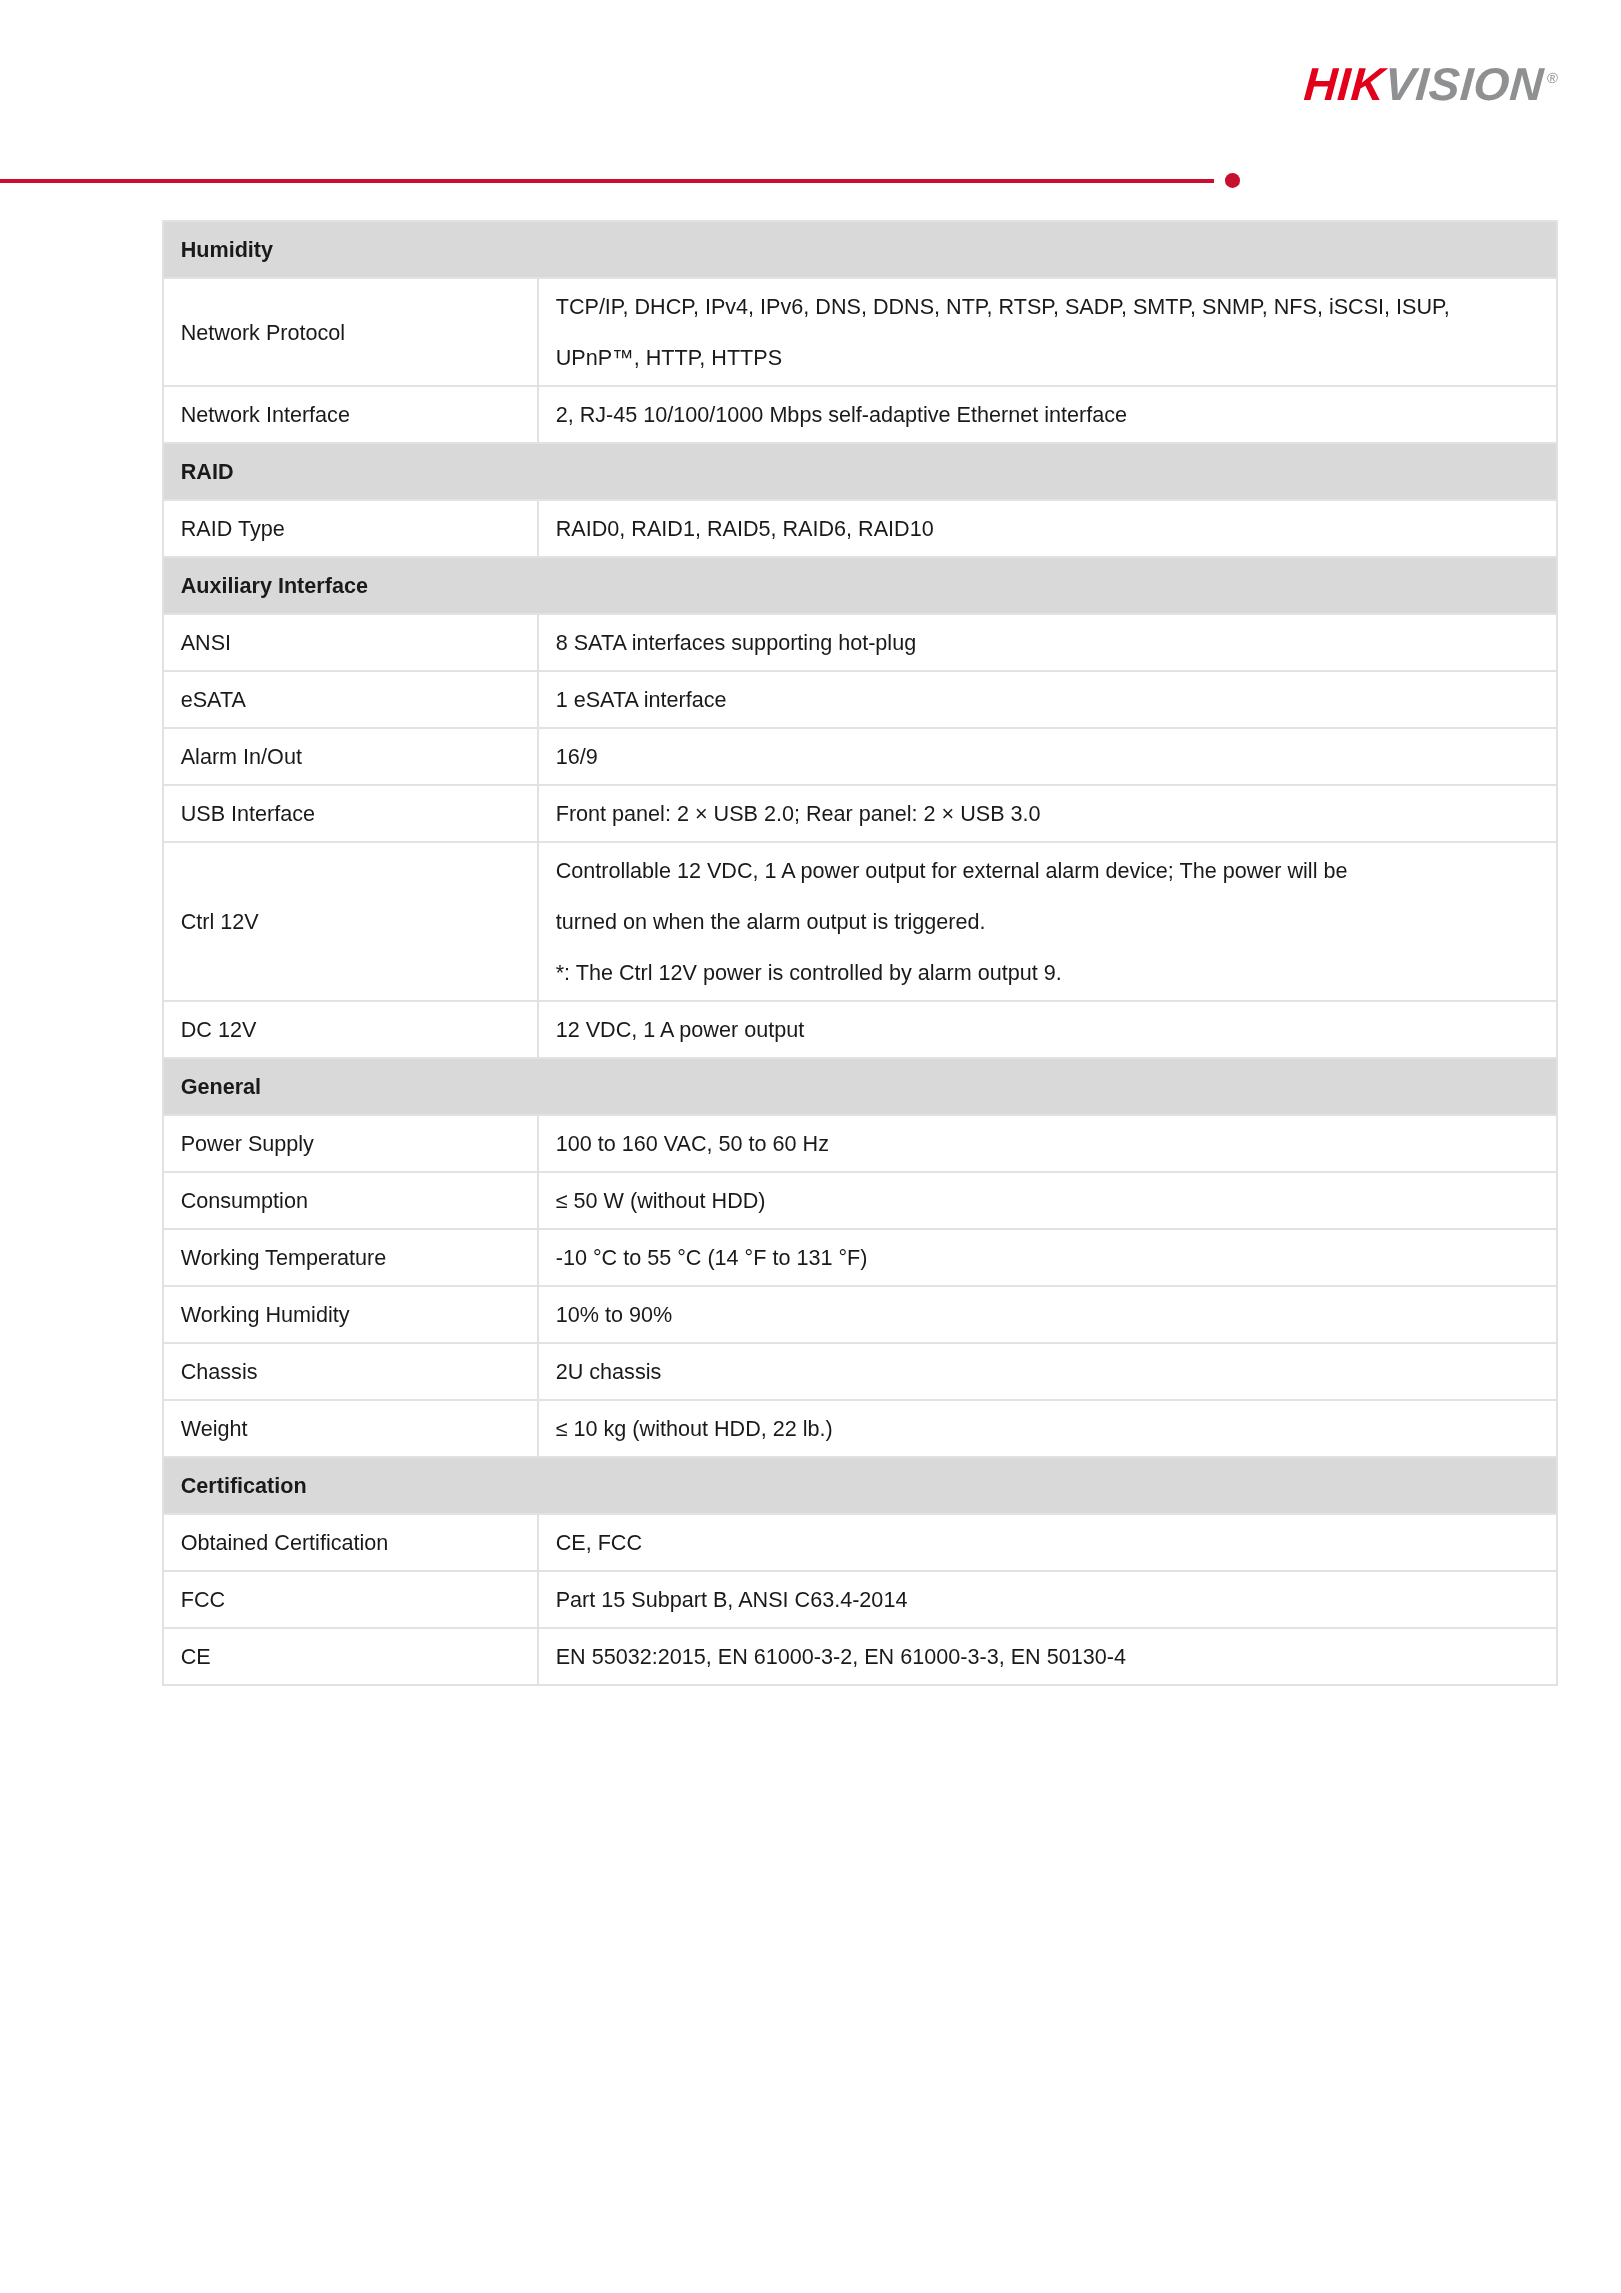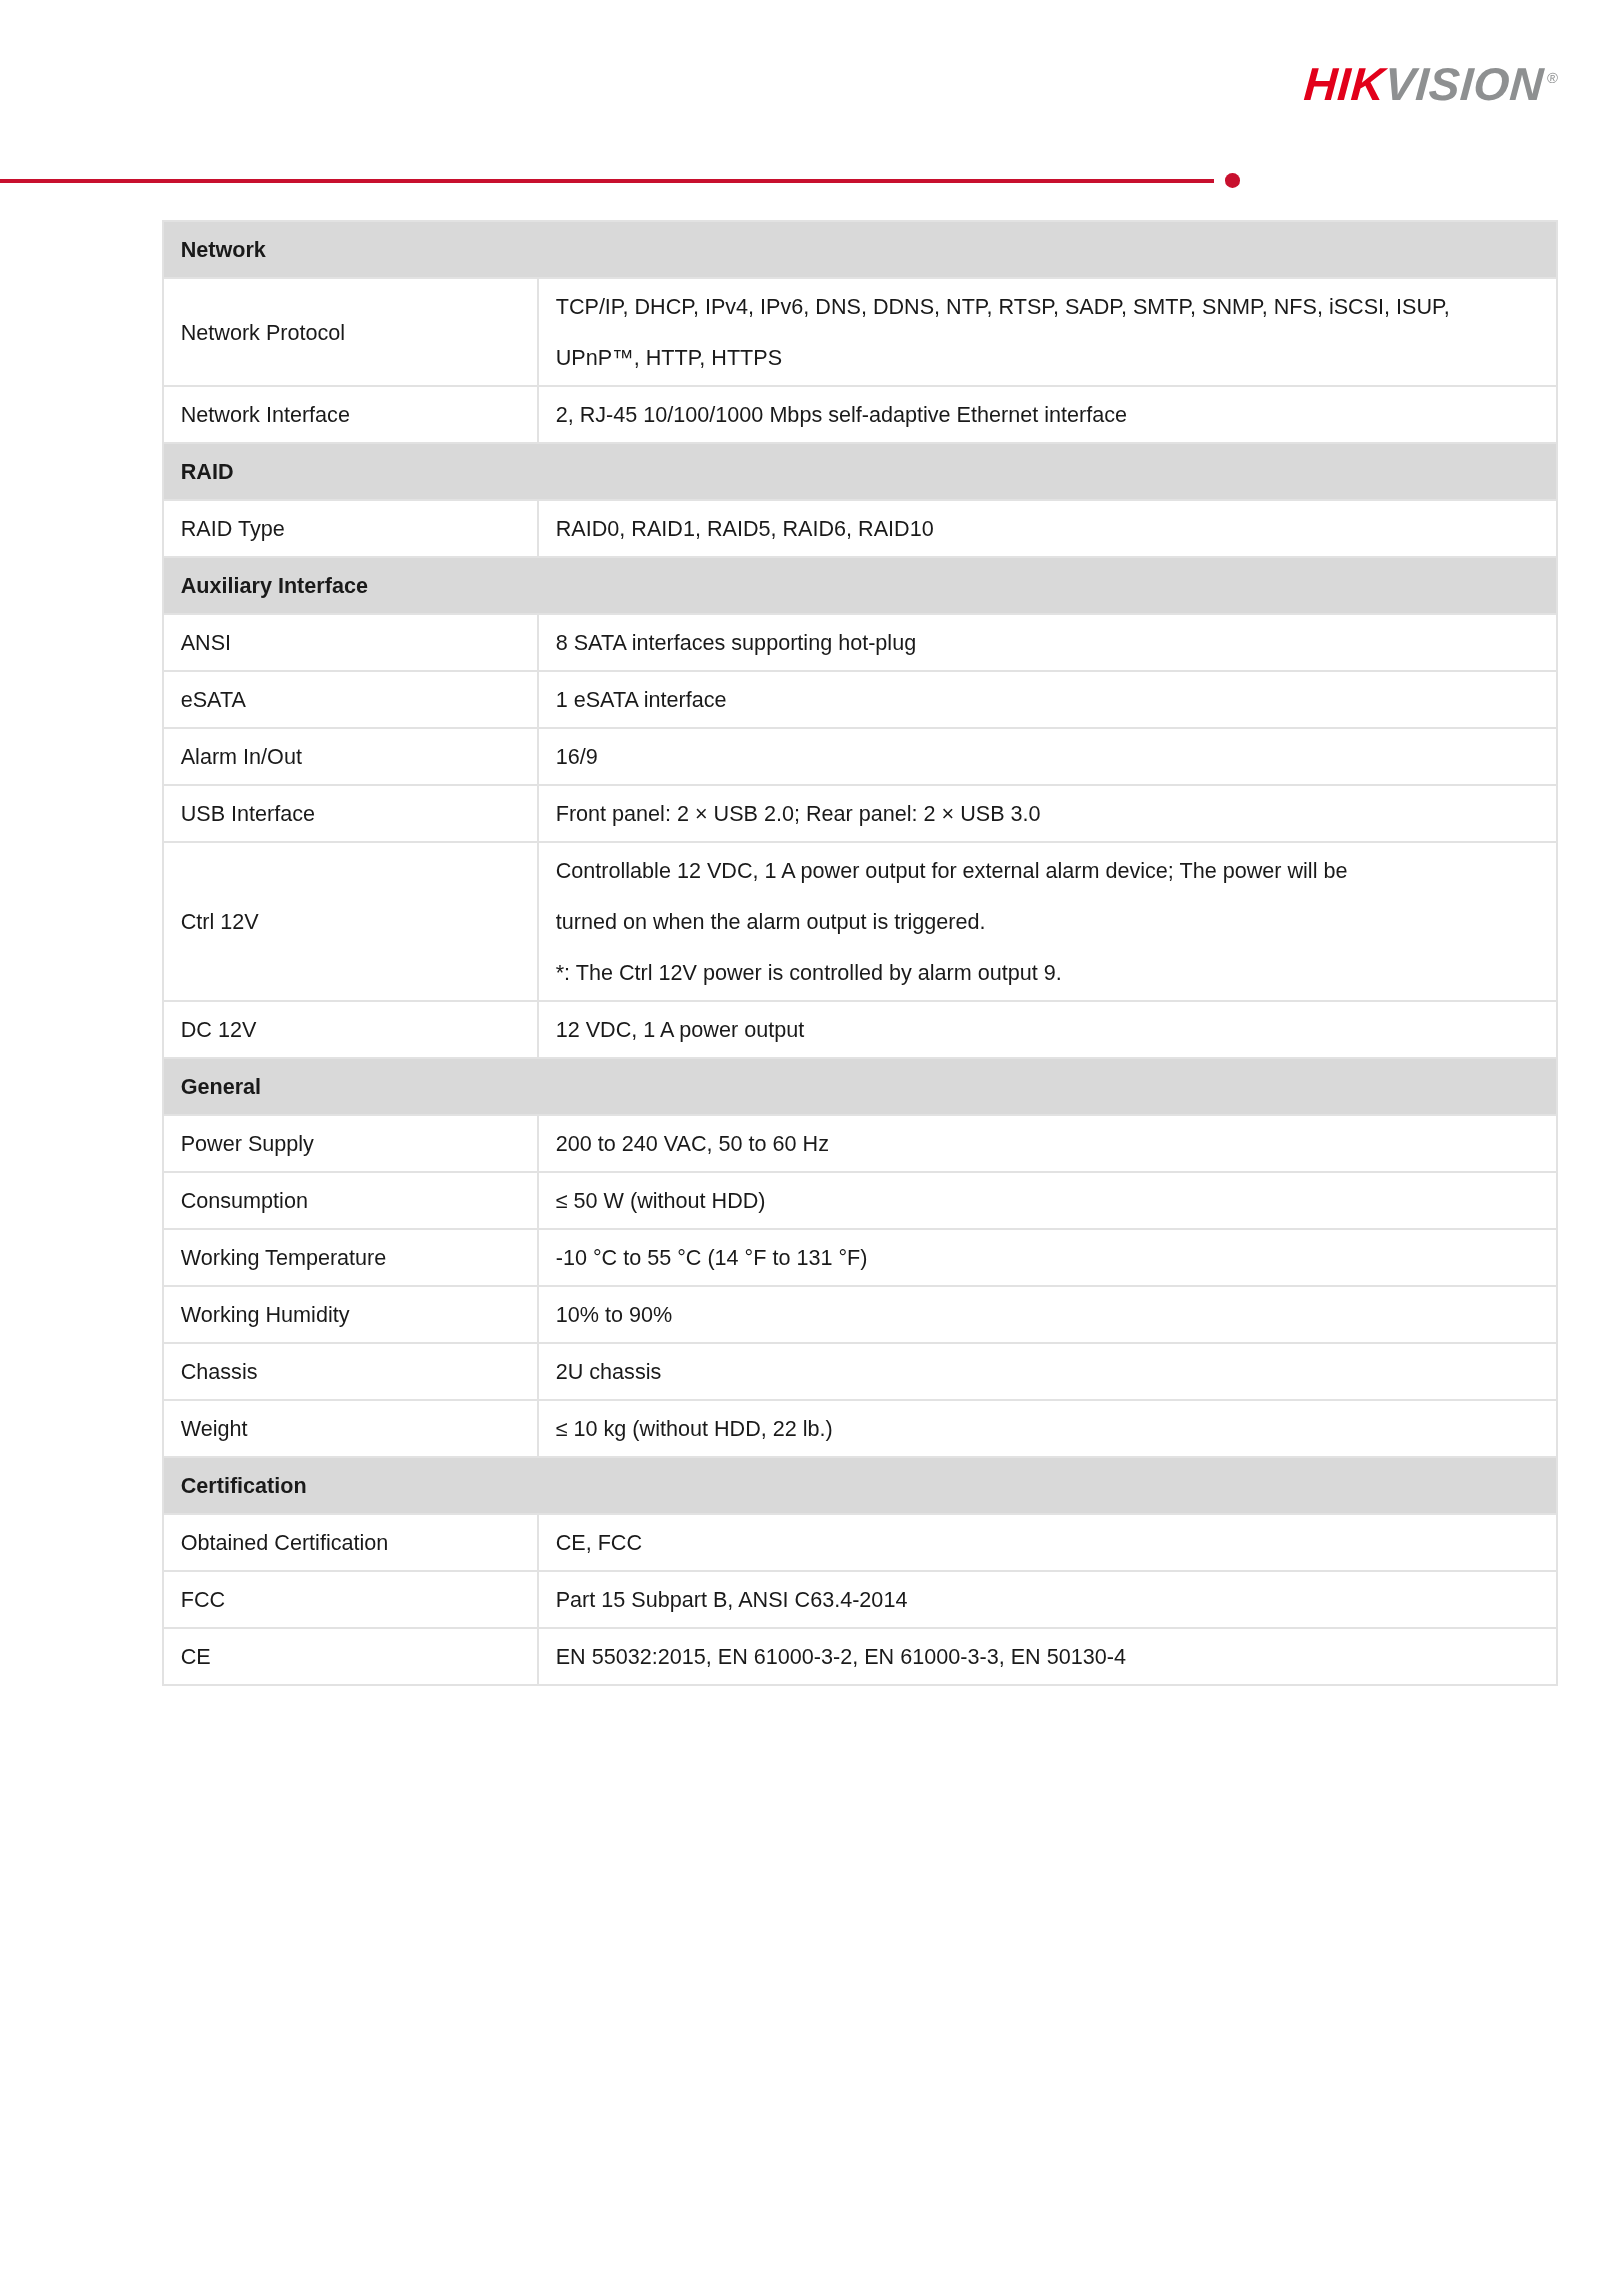--- a/index.html
+++ b/index.html
@@ -94,21 +94,21 @@
   <div class="red-rule"></div>
   <div class="red-dot"></div>
 
   <table class="spec-table">
     <colgroup>
       <col class="c1">
       <col class="c2">
     </colgroup>
     <tbody id="spec-body">
         <tr class="section-row">
-          <td colspan="2">Network</td>
+          <td colspan="2">Humidity</td>
         </tr>
         <tr>
           <td class="label">Network Protocol</td>
           <td class="value">TCP/IP, DHCP, IPv4, IPv6, DNS, DDNS, NTP, RTSP, SADP, SMTP, SNMP, NFS, iSCSI, ISUP,
 UPnP™, HTTP, HTTPS</td>
         </tr>
         <tr>
           <td class="label">Network Interface</td>
           <td class="value">2, RJ-45 10/100/1000 Mbps self-adaptive Ethernet interface</td>
         </tr>
@@ -146,21 +146,21 @@
         </tr>
         <tr>
           <td class="label">DC 12V</td>
           <td class="value">12 VDC, 1 A power output</td>
         </tr>
         <tr class="section-row">
           <td colspan="2">General</td>
         </tr>
         <tr>
           <td class="label">Power Supply</td>
-          <td class="value">200 to 240 VAC, 50 to 60 Hz</td>
+          <td class="value">100 to 160 VAC, 50 to 60 Hz</td>
         </tr>
         <tr>
           <td class="label">Consumption</td>
           <td class="value">≤ 50 W (without HDD)</td>
         </tr>
         <tr>
           <td class="label">Working Temperature</td>
           <td class="value">-10 °C to 55 °C (14 °F to 131 °F)</td>
         </tr>
         <tr>

